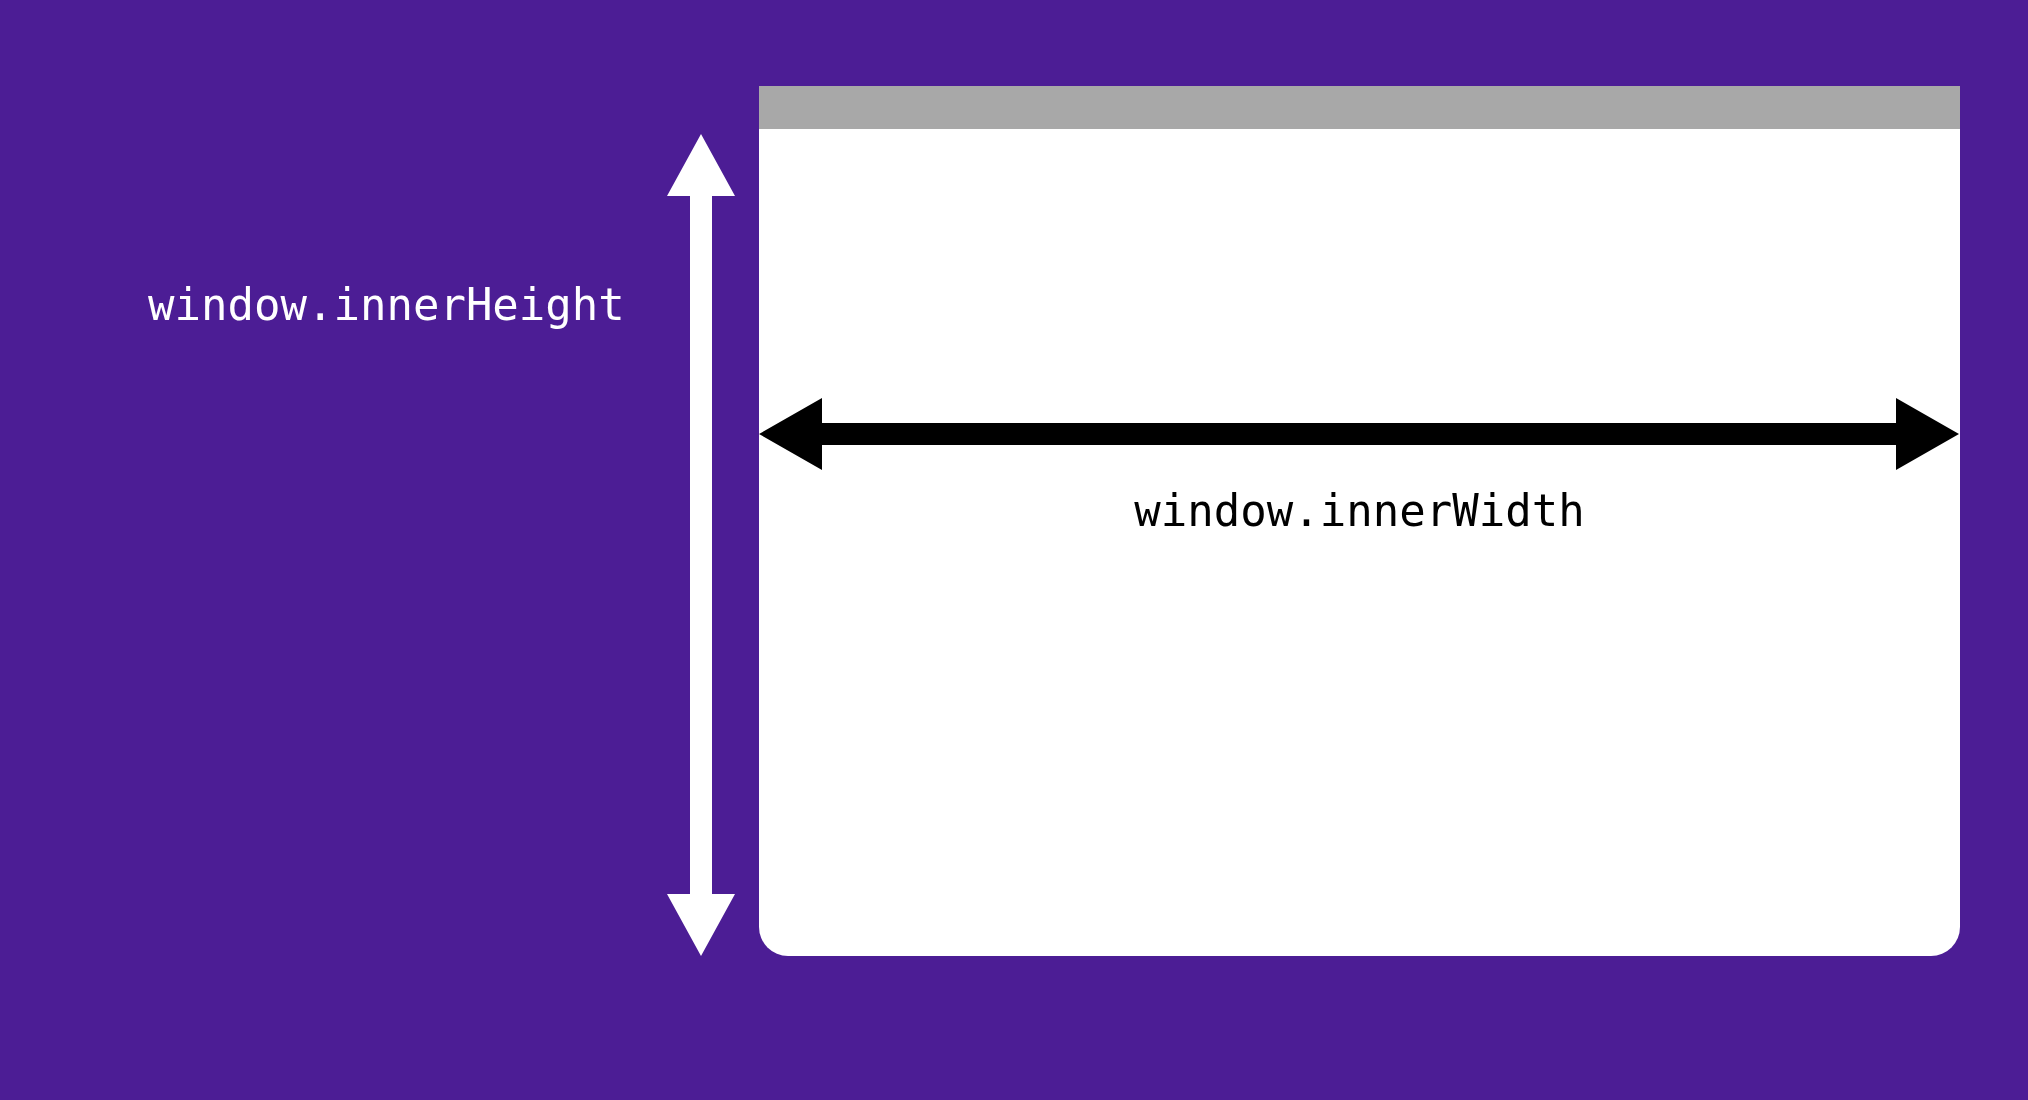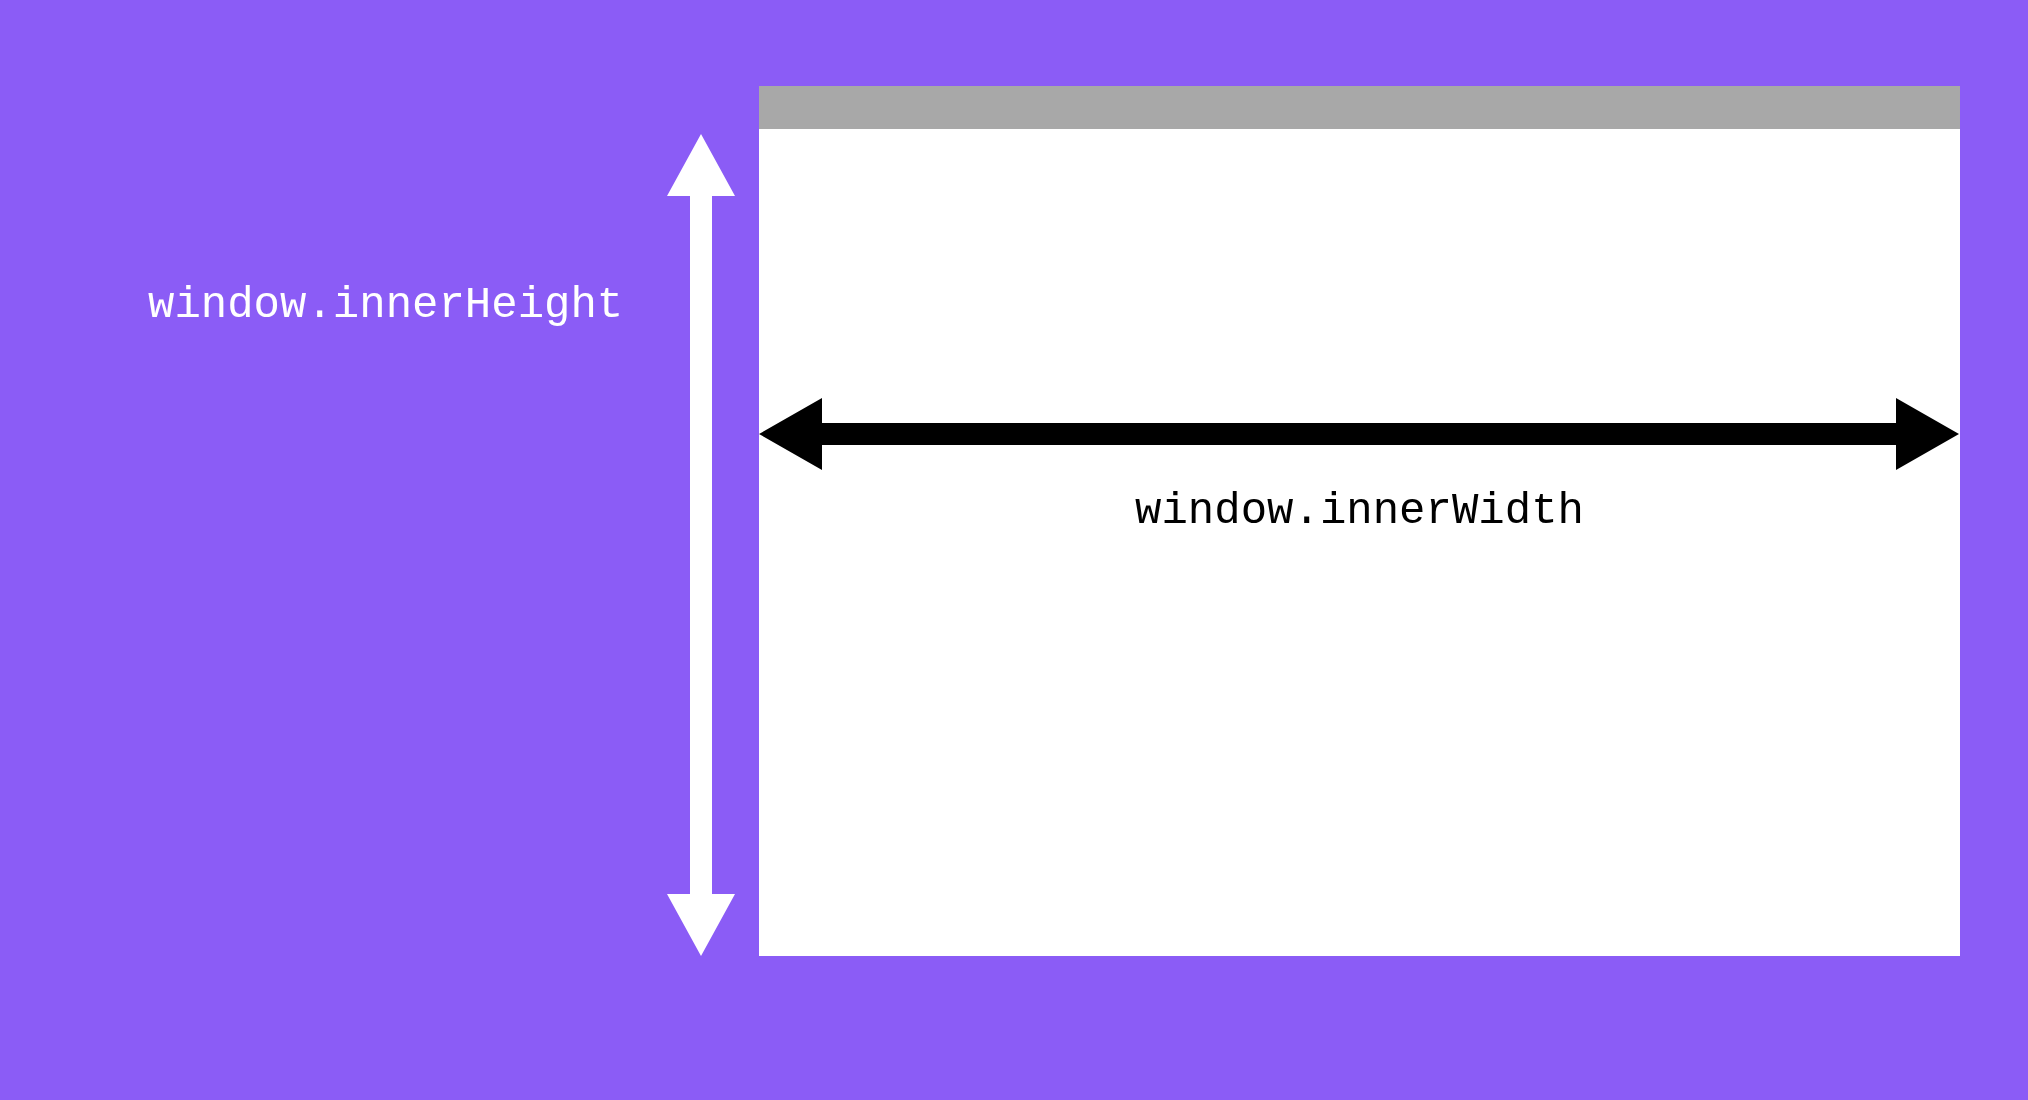--- a/index.html
+++ b/index.html
@@ -7,31 +7,31 @@
     width: 2028px;
     height: 1100px;
     background: #000000;
     overflow: hidden;
     font-family: "DejaVu Sans Mono", "Liberation Mono", monospace;
   }
   .canvas {
     position: relative;
     width: 2028px;
     height: 1100px;
-    background: #8b5cf6;
-    font-family: Liberation Mono, monospace;
+    background: #4c1d95;
   }
   
   .browser-window {
     position: absolute;
     left: 759px;
     top: 86px;
     width: 1201px;
     height: 870px;
     background: #ffffff;
+    border-radius: 29px;
   }
   .title-bar {
     position: absolute;
     left: 0;
     top: 0;
     width: 100%;
     height: 43px;
     background: #a8a8a8;
   }
   

